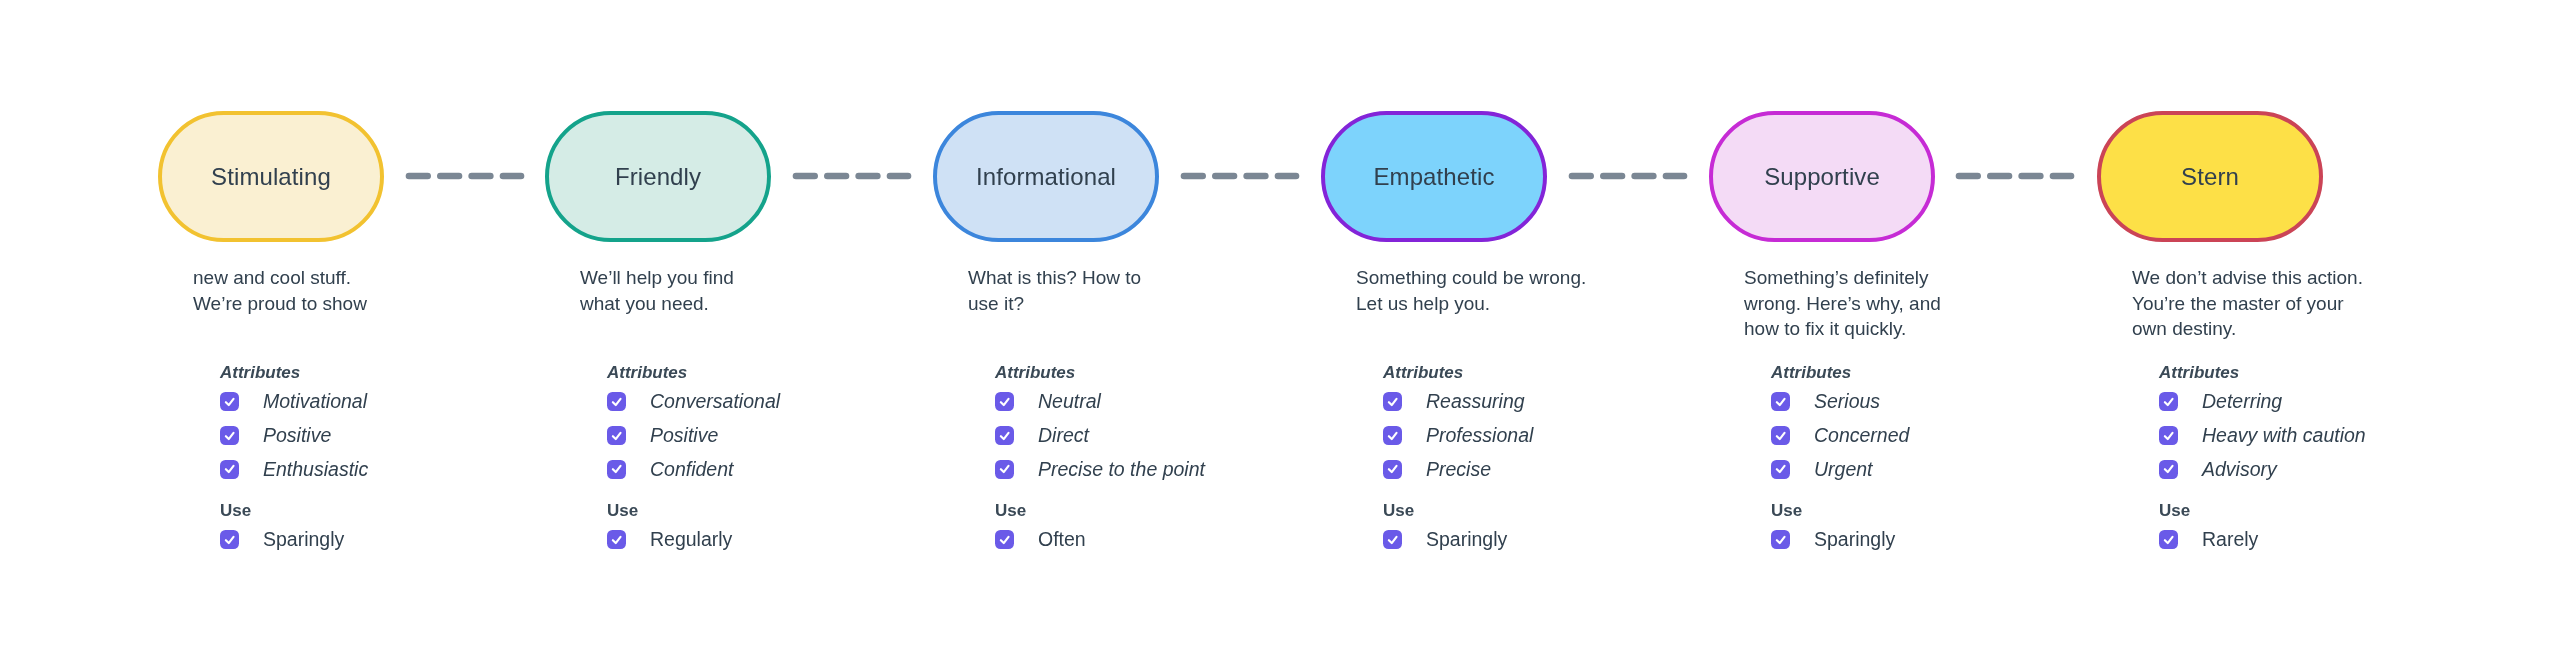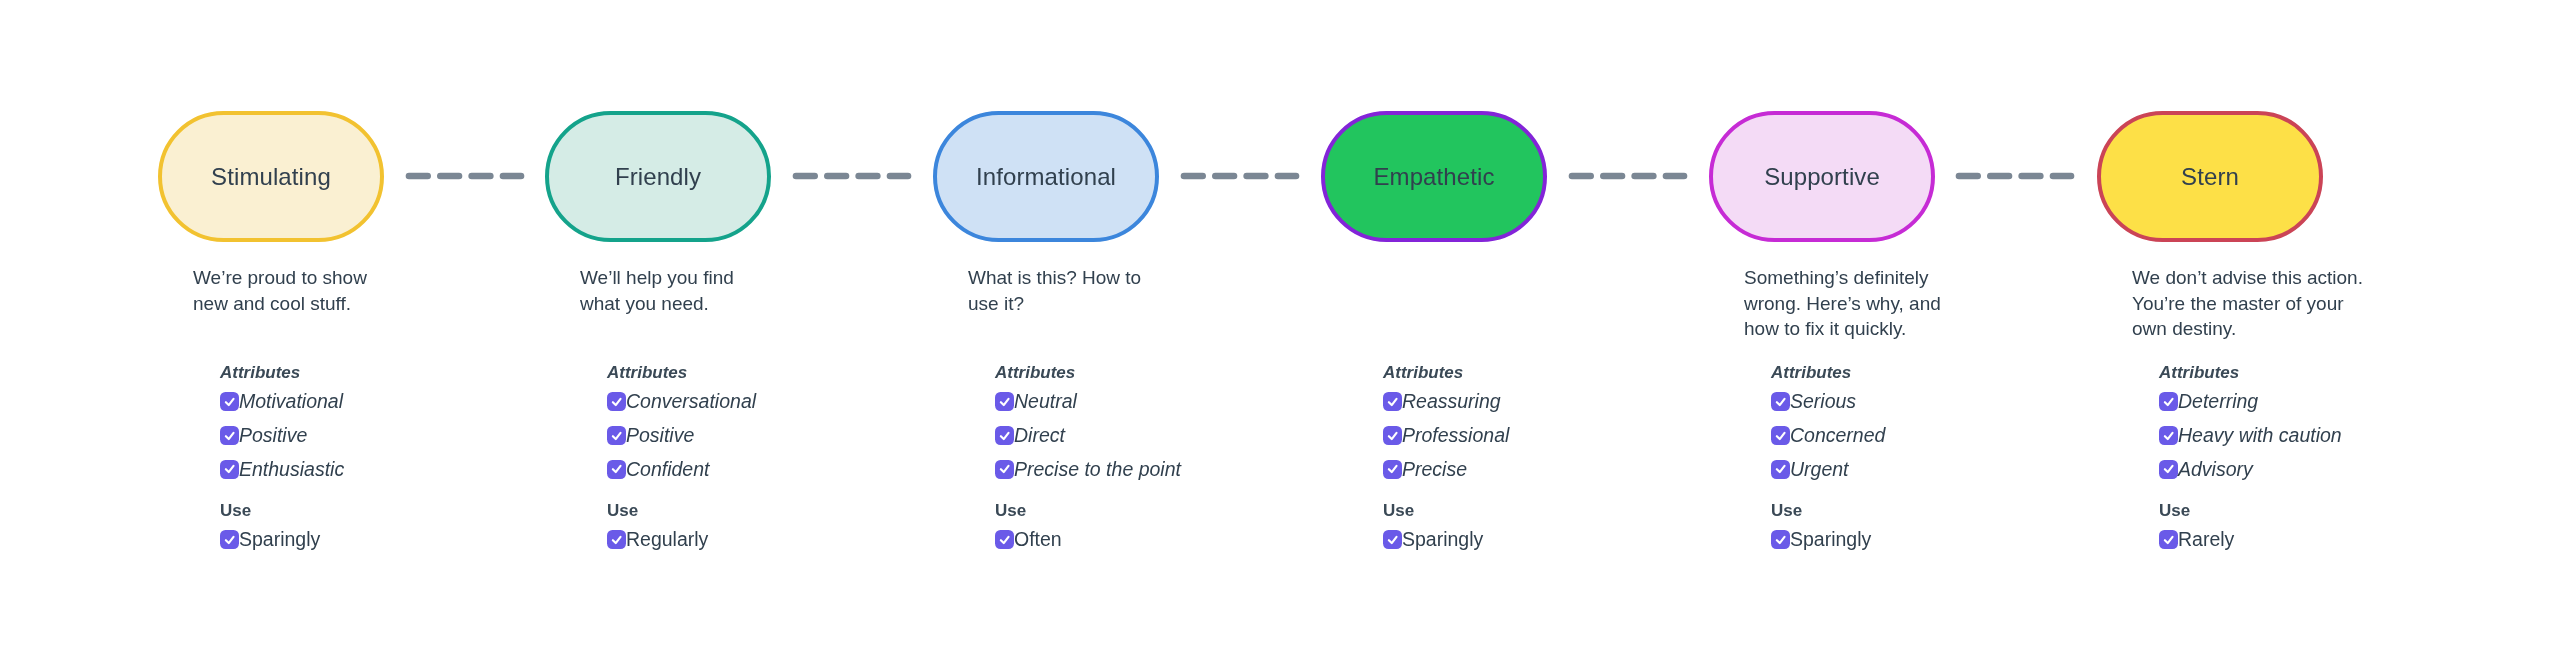--- a/index.html
+++ b/index.html
@@ -10,34 +10,34 @@
         display:flex;align-items:center;justify-content:center;}
   .pill-label{font-size:24px;letter-spacing:0.1px;color:#31404e;text-align:center;}
   .desc{margin:23px 0 0 35px;font-size:19px;line-height:25.5px;color:#31404e;}
   .attrs-block{position:absolute;left:62px;top:250px;font-style:italic;}
   .use-block{position:absolute;left:62px;top:388px;}
   .group-heading{font-size:17px;font-weight:700;line-height:23px;margin-bottom:8px;color:#3a4956;}
   .check-row{display:flex;align-items:center;height:19px;margin-bottom:14.8px;}
   .checkbox{flex:0 0 auto;width:19px;height:19px;border-radius:5.4px;background:#6a5ae8;
             display:flex;align-items:center;justify-content:center;cursor:pointer;}
   .checkbox svg{width:13.4px;height:13.4px;display:block;}
-  .check-label{margin-left:0;font-size:19.5px;white-space:nowrap;color:#31404e;}
+  .check-label{margin-left:24px;font-size:19.5px;white-space:nowrap;color:#31404e;}
   .connector{position:absolute;top:168px;height:16px;}
 </style>
 </head>
 <body>
 
 <div class="canvas">
     <div class="tone-col" style="left: 158px;">
     <div class="pill" style="border-color: rgb(242, 194, 48); background: rgb(250, 240, 210);">
       <span class="pill-label">Stimulating</span>
     </div>
     <div class="desc">
+        <div>new and cool stuff.</div>
         <div>We’re proud to show</div>
-        <div>new and cool stuff.</div>
       </div>
     <div class="attrs-block">
       <div class="group-heading">Attributes</div>
       <div>
           <div class="check-row">
             <span class="checkbox" style="background: rgb(106, 90, 232);">
               <svg viewBox="0 0 28 28">
                 <polyline points="6,15 12,21 22,8" fill="none" stroke="#ffffff" stroke-width="4.5" stroke-linecap="round" stroke-linejoin="round"></polyline>
               </svg>
             </span>
@@ -180,23 +180,27 @@
             </span>
             <span class="check-label">Often</span>
           </div>
         </div>
     </div>
   </div>
     <svg class="connector" width="120" height="16" style="left: 1180px;" viewBox="0 0 179 24">
       <line x1="5.5" y1="12" x2="173.5" y2="12" stroke="#7b8794" stroke-width="10" stroke-linecap="round" stroke-dasharray="28 19"></line>
     </svg>
     <div class="tone-col" style="left: 1321px;">
-    <div class="pill" style="border-color: rgb(131, 36, 216); background: #22c55e;">
+    <div class="pill" style="border-color: rgb(131, 36, 216); background: #7dd3fc;">
       <span class="pill-label">Empathetic</span>
     </div>
+    <div class="desc">
+        <div>Something could be wrong.</div>
+        <div>Let us help you.</div>
+      </div>
     <div class="attrs-block">
       <div class="group-heading">Attributes</div>
       <div>
           <div class="check-row">
             <span class="checkbox" style="background: rgb(106, 90, 232);">
               <svg viewBox="0 0 28 28">
                 <polyline points="6,15 12,21 22,8" fill="none" stroke="#ffffff" stroke-width="4.5" stroke-linecap="round" stroke-linejoin="round"></polyline>
               </svg>
             </span>
             <span class="check-label">Reassuring</span>

